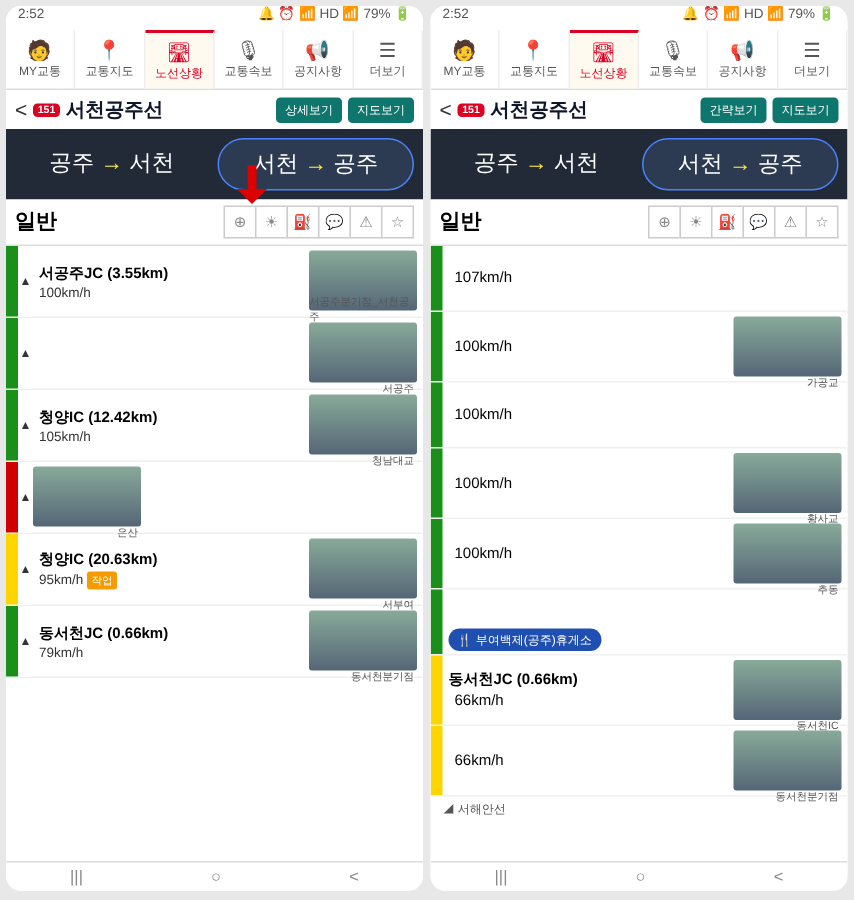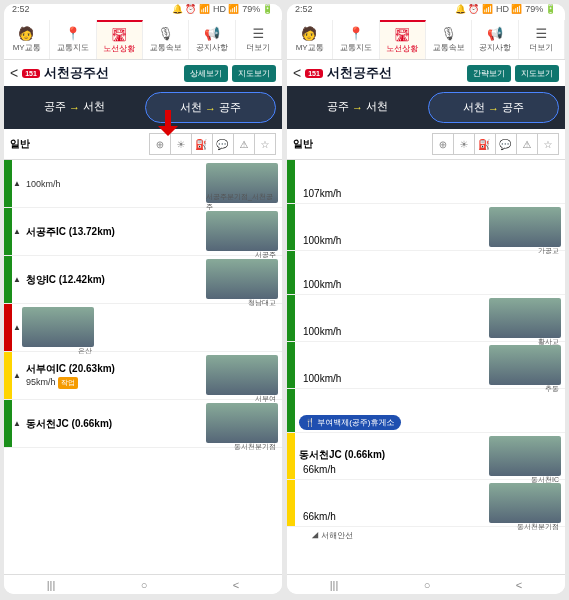--- a/index.html
+++ b/index.html
@@ -10,49 +10,49 @@
   .top-tabs { display: flex; border-bottom: 1px solid #ddd; background: #fff; height: 40px; }
   .top-tab { flex: 1; display: flex; flex-direction: column; align-items: center; justify-content: center; font-size: 8px; color: #555; border-right: 1px solid #eee; }
   .top-tab.active { color: #d02; background: #fffaf0; border-top: 2px solid #d02; }
   .top-tab .icon { font-size: 13px; margin-bottom: 1px; }
   .title-row { display: flex; align-items: center; padding: 4px 6px; gap: 4px; background:#fff; }
   .back-arrow { font-size: 14px; color: #333; }
   .shield { background: #d02; color: #fff; font-size: 7px; border-radius: 3px; padding: 1px 3px; font-weight: bold; }
   .route-name { font-size: 13px; font-weight: 600; color: #0f172a; flex: 1; }
   .pill-btn { background: #0f766e; color: #fff; font-size: 8px; padding: 3px 6px; border-radius: 3px; border:none; }
   .dir-row { display: flex; background: #222a37; padding: 6px; gap: 6px; }
-  .dir-btn { flex: 1; text-align: center; color: #fff; font-size: 11px; padding: 7px 0; border-radius: 18px; }
+  .dir-btn { flex: 1; text-align: center; color: #fff; font-size: 15px; padding: 7px 0; border-radius: 18px; }
   .dir-btn .arrow { color: #ffeb3b; }
   .dir-btn.active { border: 1.5px solid #4a84ff; background: #2c3a52; }
   .filter-row { display: flex; align-items: center; padding: 4px 6px; border-bottom: 1px solid #ddd; background:#fff; }
-  .filter-label { font-size: 10px; font-weight: 600; flex: 1; }
+  .filter-label { font-size: 14px; font-weight: 600; flex: 1; }
   .filter-icons { display: flex; }
   .filter-icon { width: 22px; height: 22px; border: 1px solid #ccc; display: flex; align-items: center; justify-content: center; font-size: 10px; color: #888; margin-left:-1px; background:#fff; }
   .list { flex: 1; overflow: hidden; background: #fff; }
   .row { display: flex; align-items: stretch; border-bottom: 1px solid #efefef; min-height: 48px; }
   .bar { width: 8px; flex-shrink: 0; }
   .bar.g { background: #1a8f1a; }
   .bar.y { background: #ffd500; }
   .bar.r { background: #d00000; }
   .chevron { width: 10px; display:flex; align-items:center; justify-content:center; color:#333; font-size:8px; background:#fff;}
   .row-main { flex: 1; padding: 3px 4px; display:flex; flex-direction:column; justify-content:center; }
   .row-title { font-size: 10px; font-weight:600; }
   .row-speed { font-size: 9px; color:#333; margin-top:1px;}
   .row-thumb { width: 72px; height: 40px; background: linear-gradient(#8a9,#567); border-radius:2px; margin:3px 4px 3px 0; position:relative; flex-shrink:0;}
   .thumb-caption { position:absolute; bottom:-9px; right:2px; font-size:7px; color:#555;}
   .badge-orange { background:#f59b00; color:#fff; font-size:7px; padding:1px 3px; border-radius:2px; display:inline-block; }
   .arrow-down-red { position:absolute; top: 106px; left:154px; z-index:10; }
   .arrow-down-red svg { width:20px; height:26px; }
   .nav-bar { height: 20px; display:flex; justify-content:space-around; align-items:center; border-top:1px solid #ddd; color:#888; background:#fff; font-size:11px;}
   .rest-stop { background:#1f4fb0; color:#fff; font-size:8px; padding:2px 6px; border-radius:8px; display:inline-flex; align-items:center; gap:3px;margin-top:24px; }
   .simple-speed { font-size: 10px; padding: 2px 4px;}
-  .row2 { display:flex; align-items:flex-end; border-bottom:1px solid #f0f0f0; min-height:44px; }
+  .row2 { display:flex; align-items:center; border-bottom:1px solid #f0f0f0; min-height:44px; }
   .row2 .bar { align-self:stretch; }
   .row2 .content { flex:1; padding:2px 4px; }
-  .sea-label { font-size:8px; color:#555; padding: 3px 24px; display:flex; align-items:center; gap:3px;}
+  .sea-label { font-size:8px; color:#555; padding: 3px 8px; display:flex; align-items:center; gap:3px;}
 </style>
 </head>
 <body>
 
 <div class="phone">
   <div class="arrow-down-red">
     <svg viewBox="0 0 20 26">
         <path d="M7 0 L13 0 L13 16 L20 16 L10 26 L0 16 L7 16 Z" fill="#d00"></path>
       </svg>
   </div>
@@ -106,69 +106,71 @@
       <div class="filter-icon">💬</div>
       <div class="filter-icon">⚠</div>
       <div class="filter-icon">☆</div>
     </div>
   </div>
   <div class="list" id="list-left">
       <div class="row">
         <div class="bar g"></div>
         <div class="chevron">▲</div>
         <div class="row-main">
+          <div class="row-title">서공주JC (3.55km)</div>
           <div class="row-speed">100km/h</div>
         </div>
         <div class="row-thumb">
           <div class="thumb-caption">서공주분기점_서천공주</div>
         </div>
       </div>
       <div class="row">
         <div class="bar g"></div>
         <div class="chevron">▲</div>
         <div class="row-main">
-          <div class="row-title">서공주IC (13.72km)</div>
         </div>
         <div class="row-thumb">
           <div class="thumb-caption">서공주</div>
         </div>
       </div>
       <div class="row">
         <div class="bar g"></div>
         <div class="chevron">▲</div>
         <div class="row-main">
           <div class="row-title">청양IC (12.42km)</div>
+          <div class="row-speed">105km/h</div>
         </div>
         <div class="row-thumb">
           <div class="thumb-caption">청남대교</div>
         </div>
       </div>
       <div class="row">
         <div class="bar r"></div>
         <div class="chevron">▲</div>
         <div class="row-thumb">
           <div class="thumb-caption">은산</div>
         </div>
       </div>
       <div class="row">
         <div class="bar y"></div>
         <div class="chevron">▲</div>
         <div class="row-main">
-          <div class="row-title">서부여IC (20.63km)</div>
+          <div class="row-title">청양IC (20.63km)</div>
           <div class="row-speed">95km/h <span class="badge-orange">작업</span></div>
         </div>
         <div class="row-thumb">
           <div class="thumb-caption">서부여</div>
         </div>
       </div>
       <div class="row">
         <div class="bar g"></div>
         <div class="chevron">▲</div>
         <div class="row-main">
           <div class="row-title">동서천JC (0.66km)</div>
+          <div class="row-speed">79km/h</div>
         </div>
         <div class="row-thumb">
           <div class="thumb-caption">동서천분기점</div>
         </div>
       </div>
     </div>
   <div class="nav-bar">
     <span>|||</span>
     <span>○</span>
     <span>&lt;</span>

